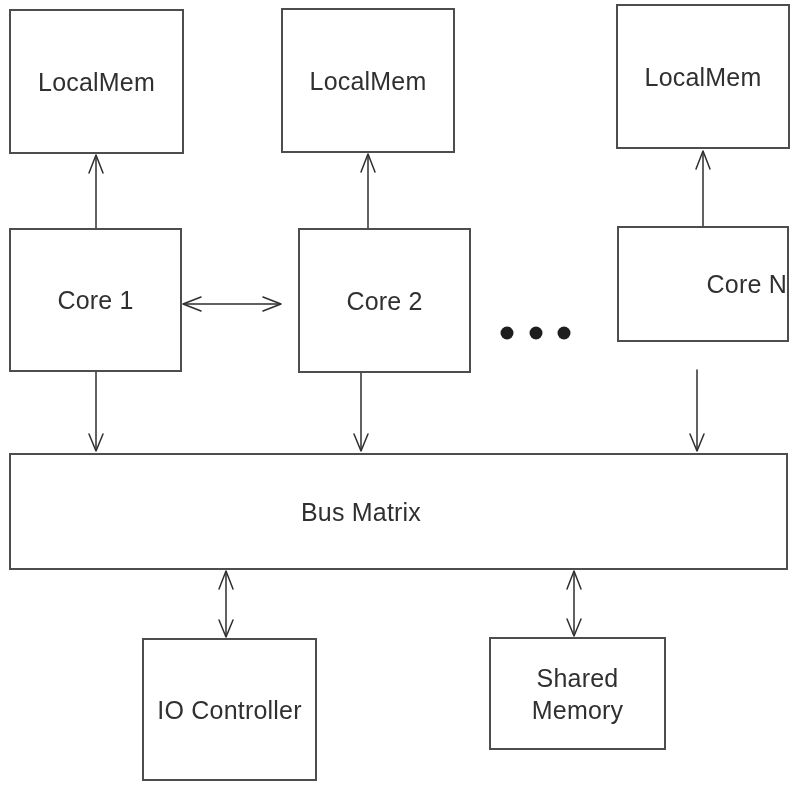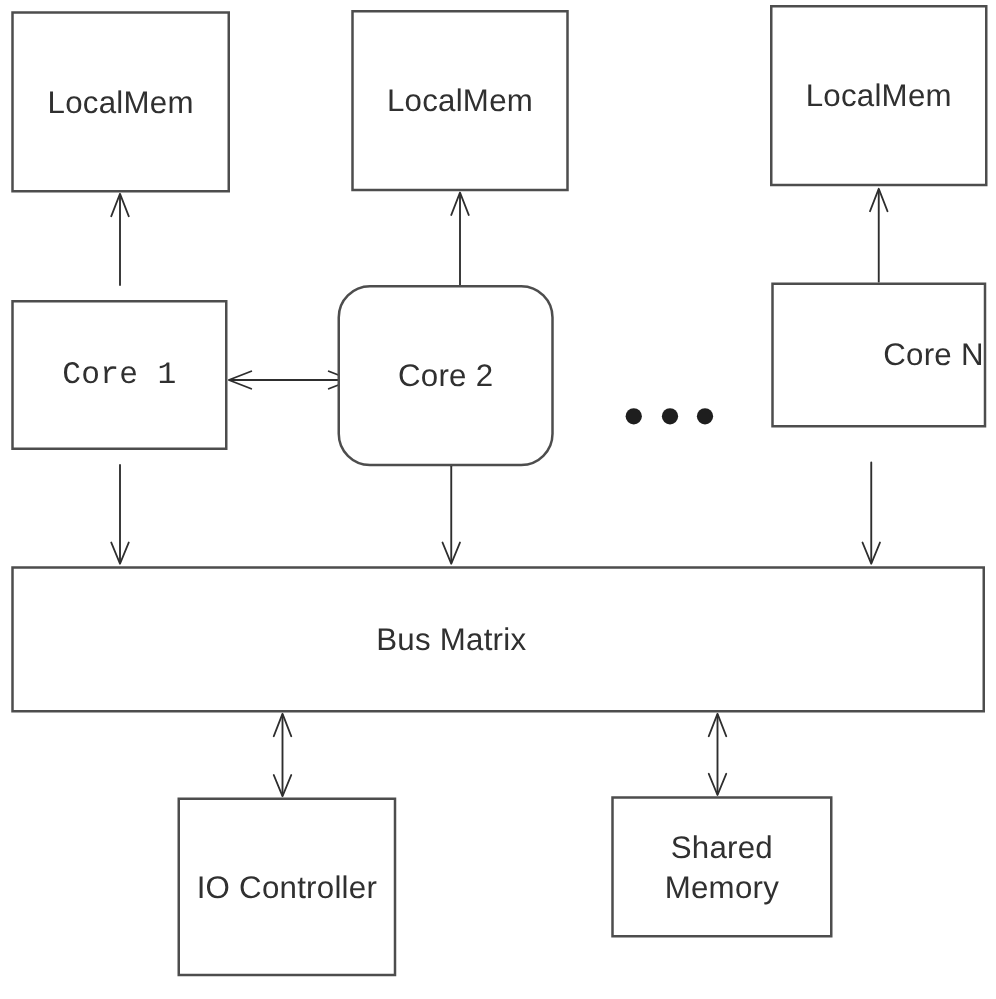--- a/index.html
+++ b/index.html
@@ -32,22 +32,22 @@
     justify-content: center;
     text-align: center;
     font-size: 25px;
     line-height: 32px;
     letter-spacing: 0.2px;
   }
   .node span { display: block; }
   .node-lm1  { left: 9px;   top: 9px;   width: 175px; height: 145px; }
   .node-lm2  { left: 281px; top: 8px;   width: 174px; height: 145px; }
   .node-lm3  { left: 616px; top: 4px;   width: 174px; height: 145px; }
-  .node-c1   { left: 9px;   top: 240px; width: 173px; height: 120px; font-family: Liberation Mono, monospace; }
-  .node-c2   { left: 270px; top: 228px; width: 173px; height: 145px; border-radius: 26px; }
+  .node-c1   { left: 9px;   top: 228px; width: 173px; height: 144px; }
+  .node-c2   { left: 298px; top: 228px; width: 173px; height: 145px; }
   .node-cn   { left: 617px; top: 226px; width: 172px; height: 116px; justify-content: flex-end; }
   .node-bus  { left: 9px;   top: 453px; width: 779px; height: 117px; padding-right: 75px; }
   .node-io   { left: 142px; top: 638px; width: 175px; height: 143px; }
   .node-io span { white-space: nowrap; }
   .node-shm  { left: 489px; top: 637px; width: 177px; height: 113px; }
   .node-shm span { max-width: 120px; }
   .edge-line {
     stroke: #2e2e2e;
     stroke-width: 1.5;
     fill: none;

